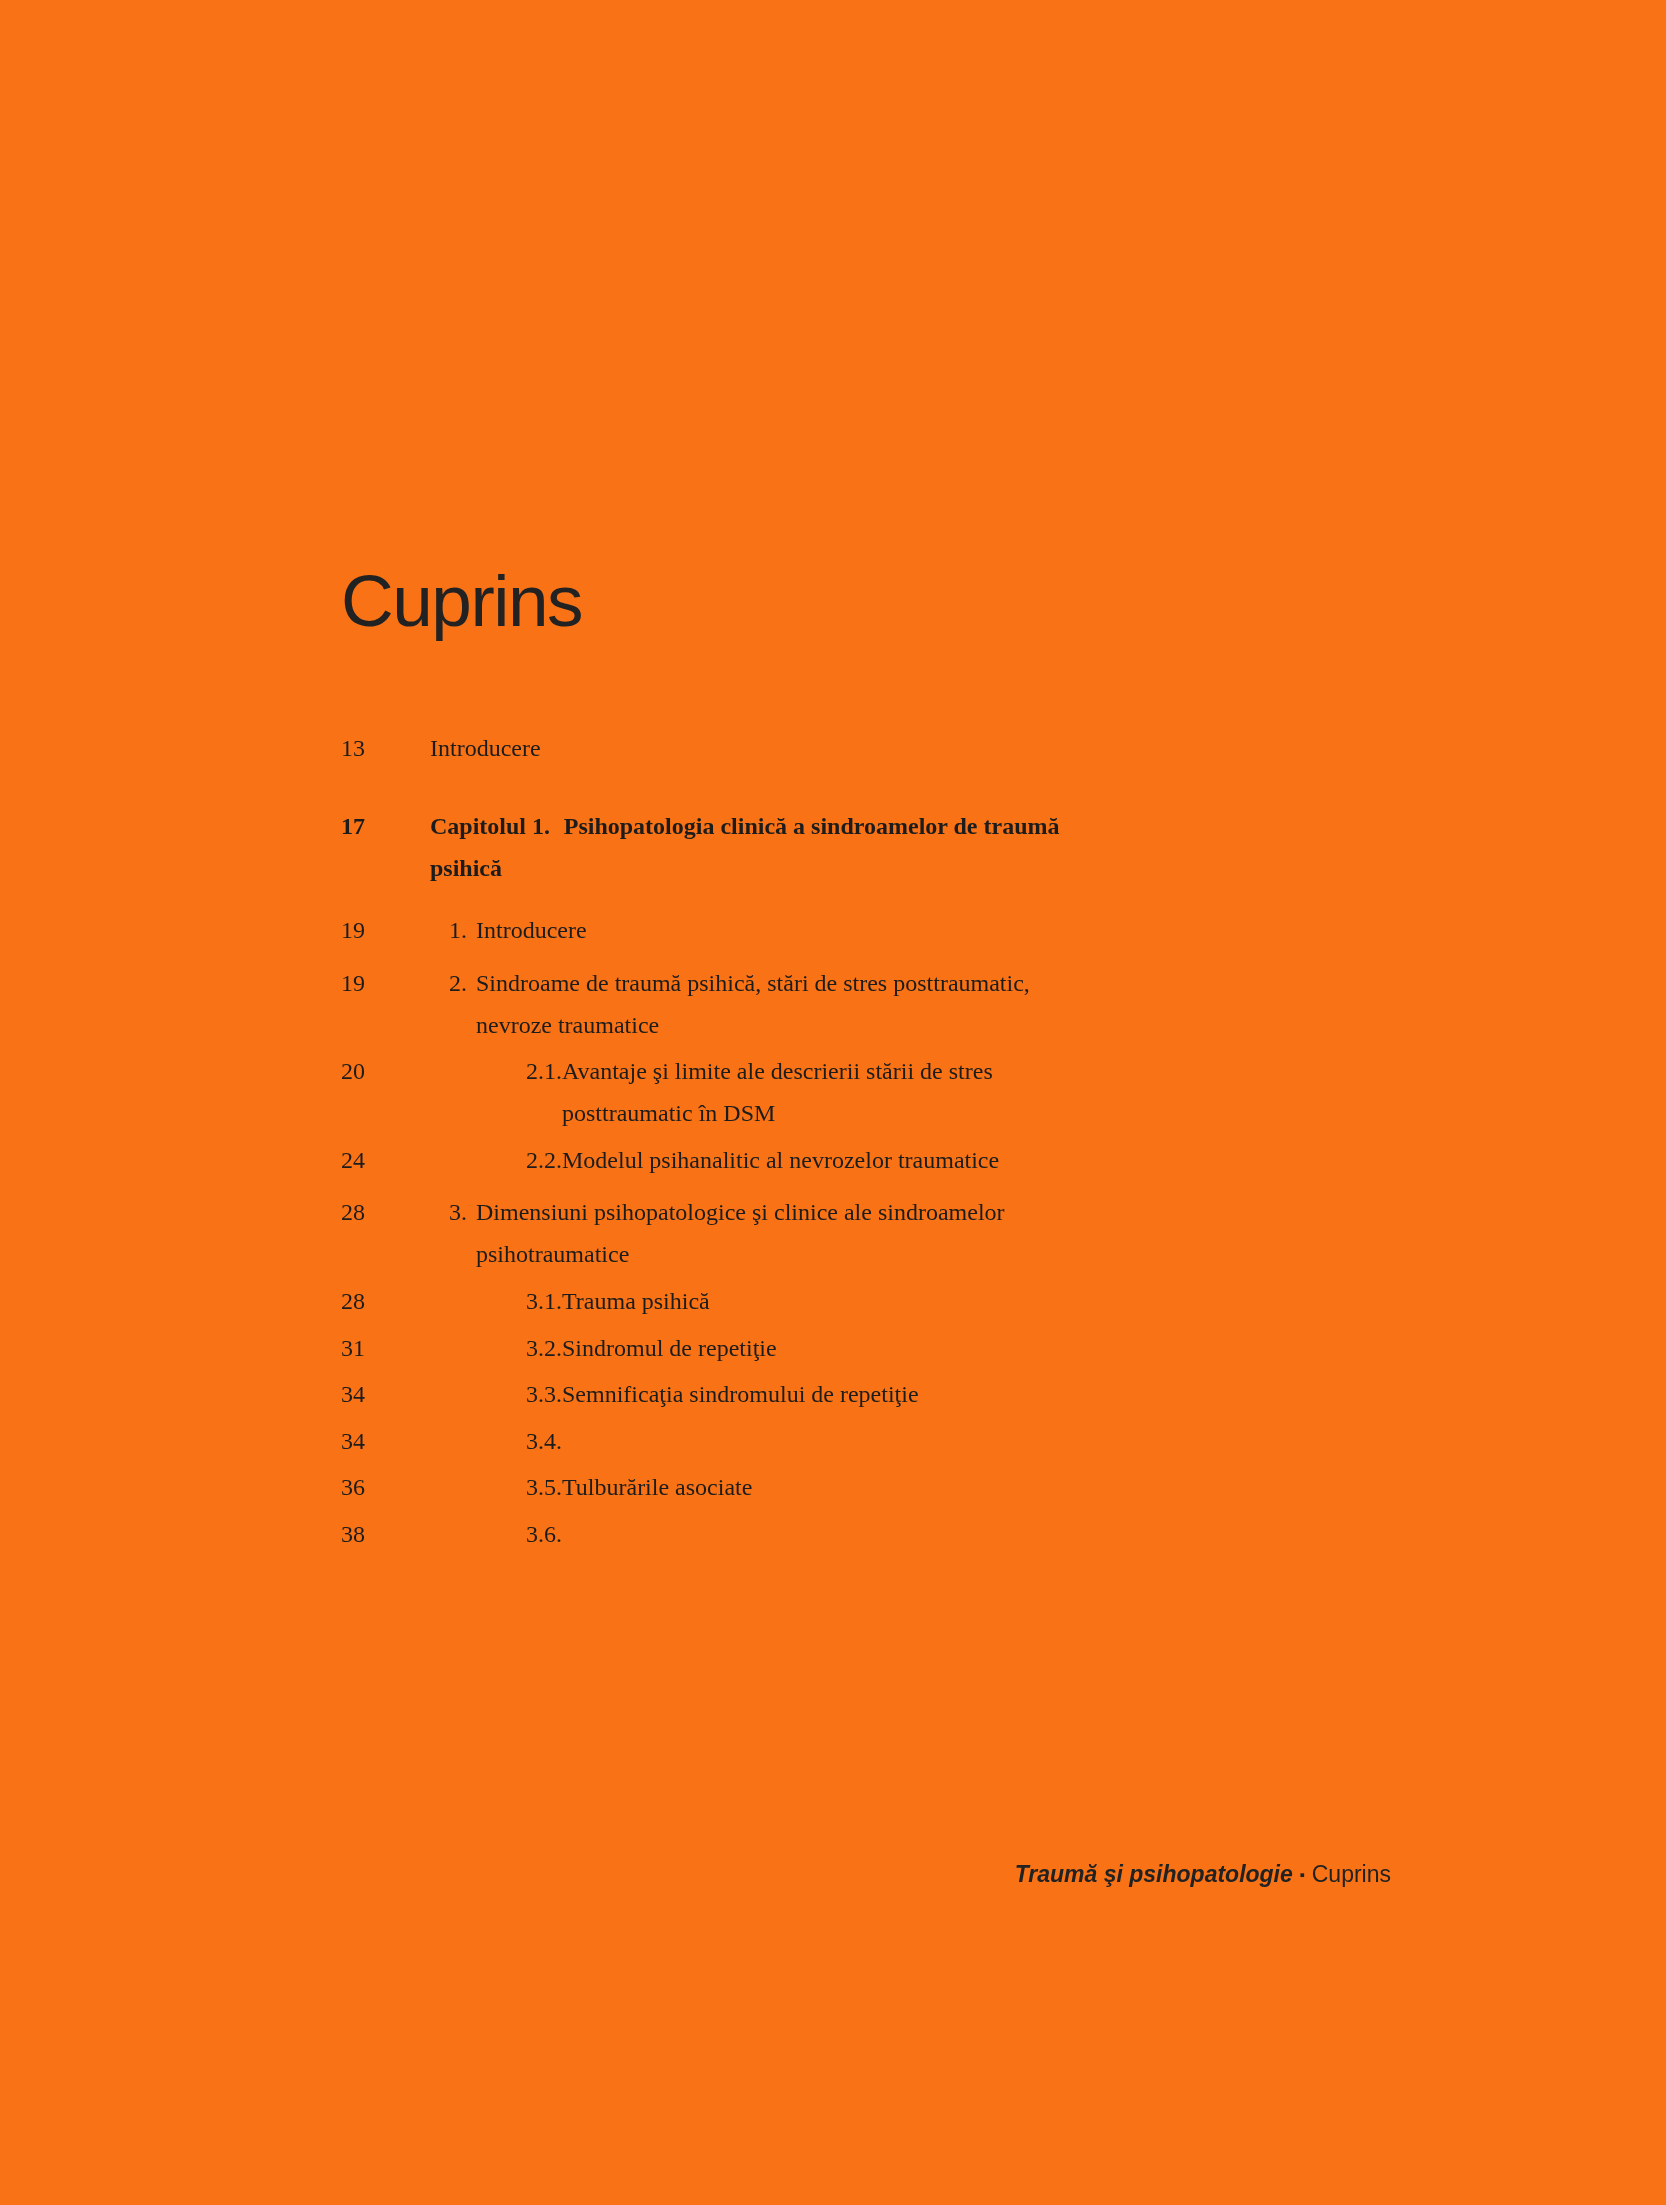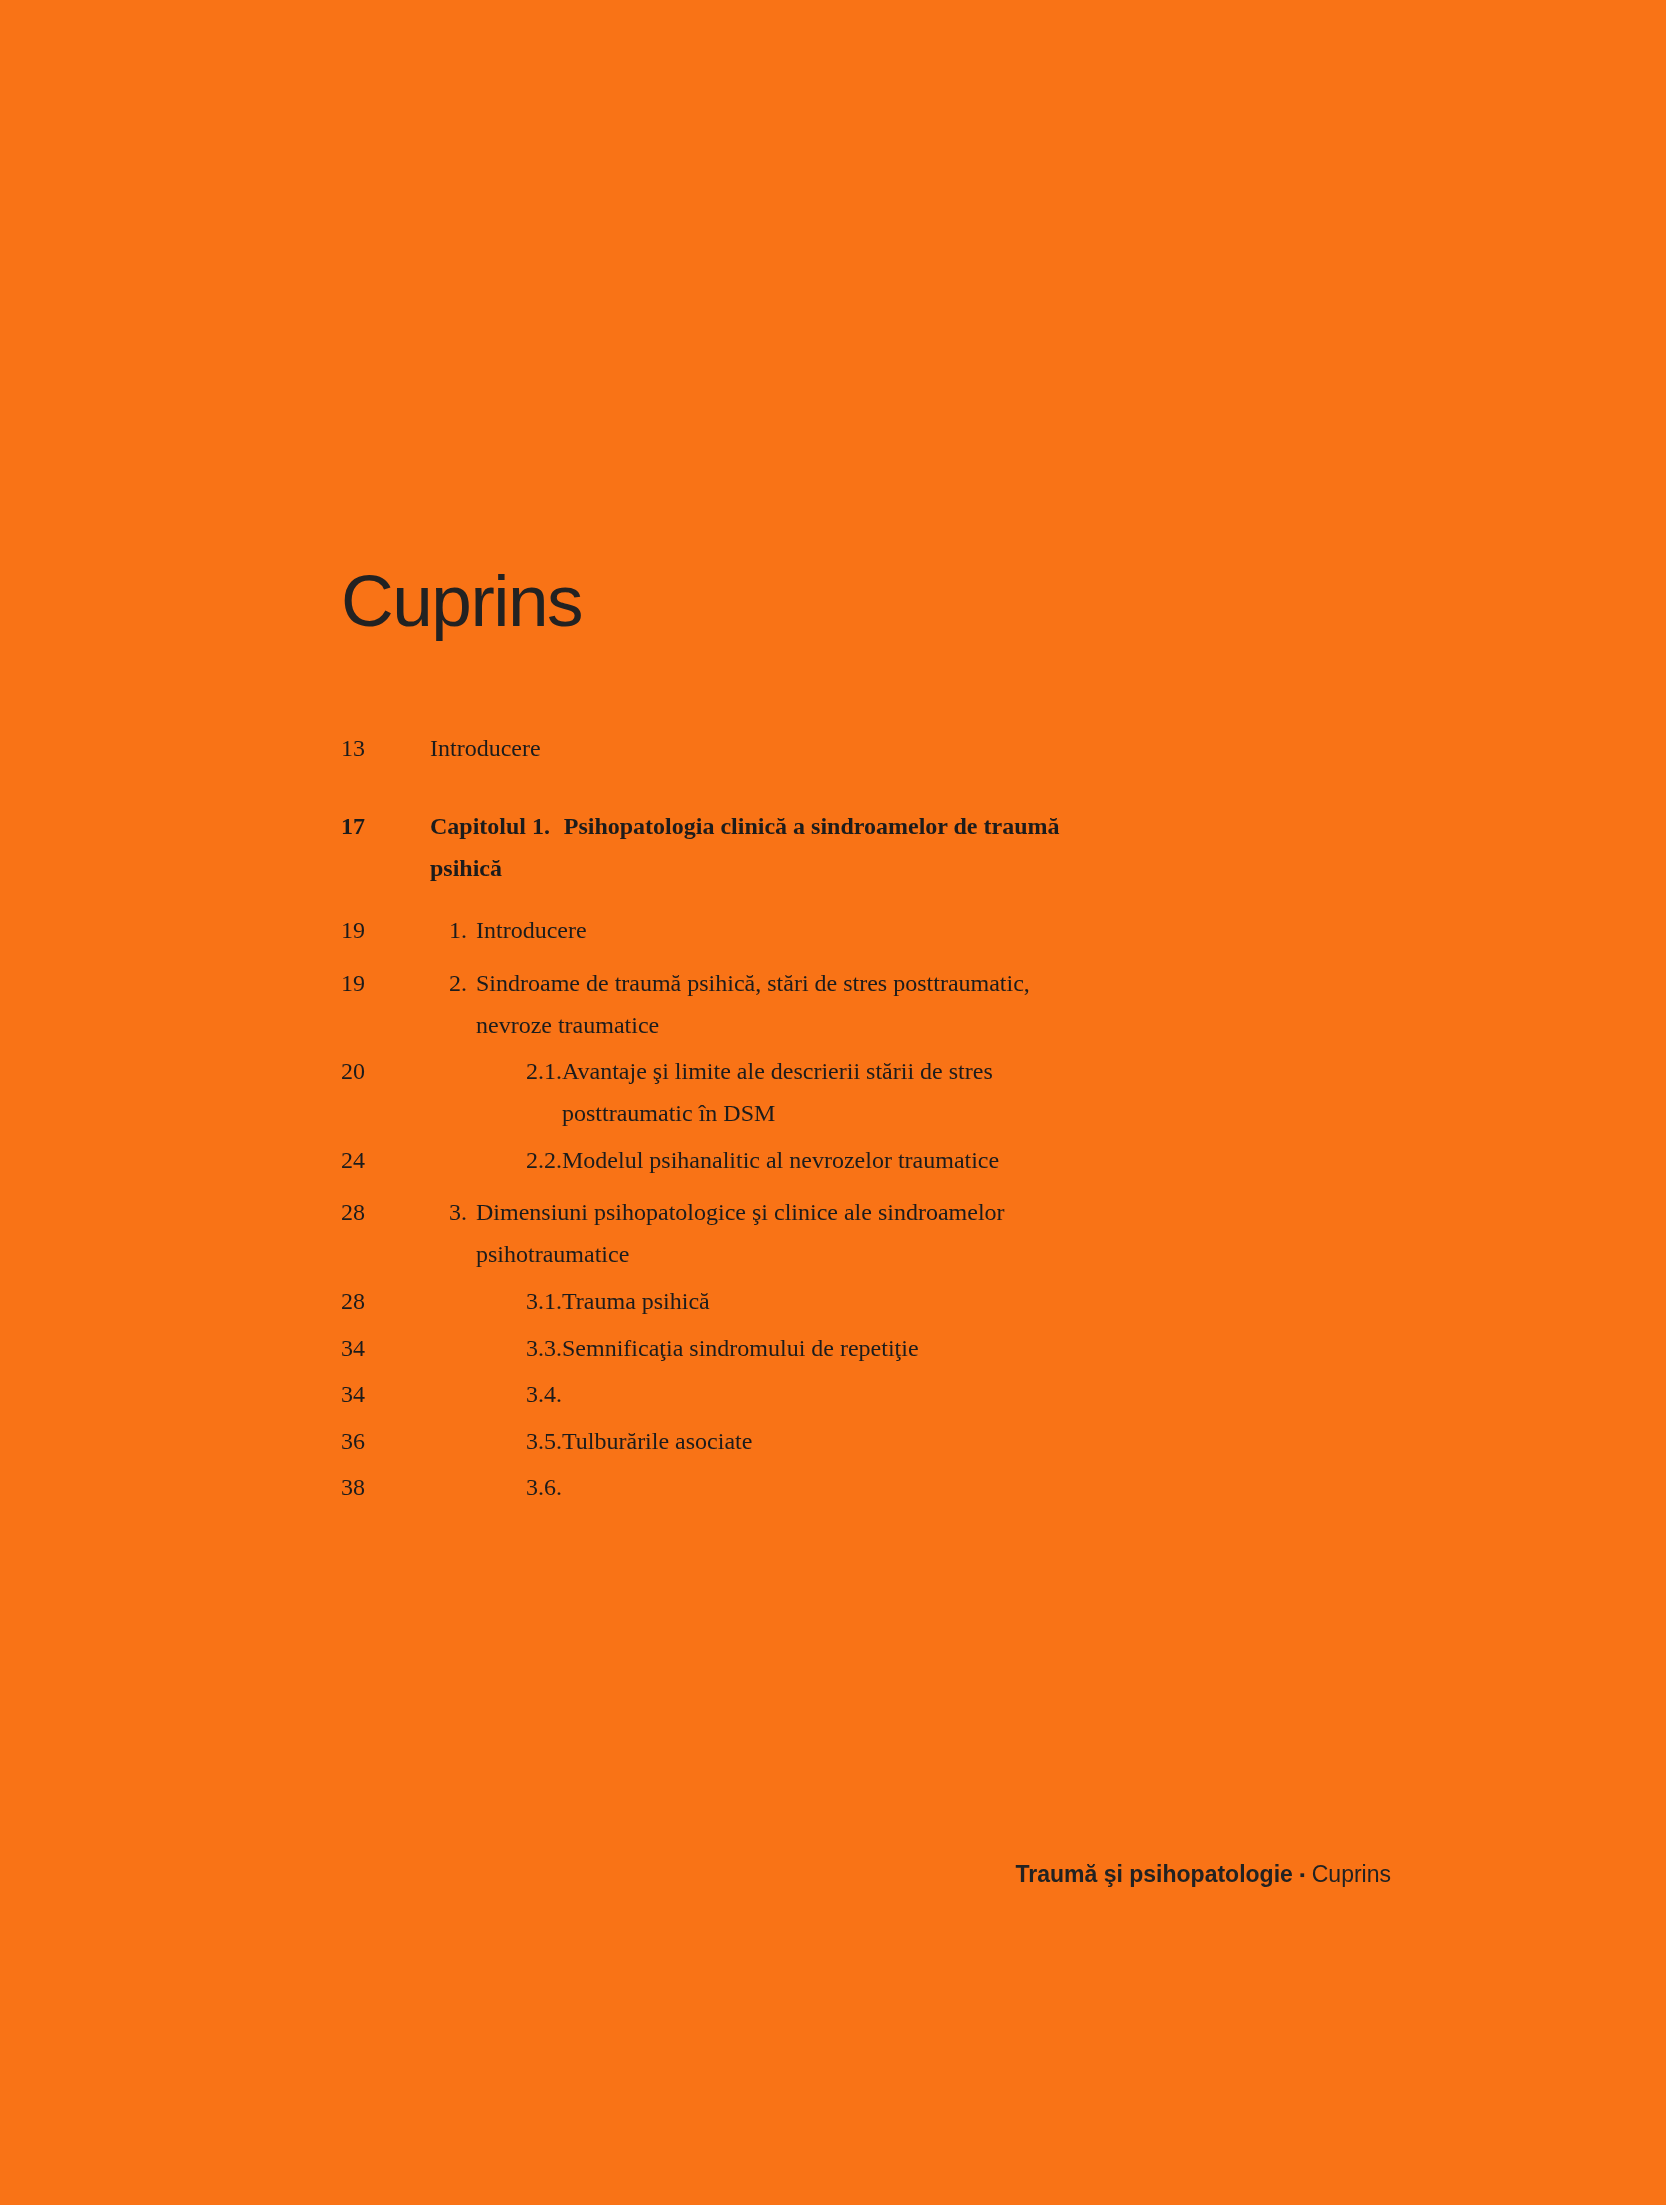--- a/index.html
+++ b/index.html
@@ -62,21 +62,21 @@
 
   .footer {
     position: absolute;
     top: 1861px;
     right: 275px;
     font-family: "Liberation Sans", sans-serif;
     font-size: 23px;
     color: #222222;
     white-space: nowrap;
   }
-  .footer .bold { font-weight: bold; }
+  .footer .bold { font-weight: bold; font-style: italic; }
   .footer .sep {
     display: inline-block;
     font-size: 15px;
     vertical-align: 2.3px;
     margin: 0 6.8px;
   }
 </style>
 </head>
 <body>
 
@@ -143,20 +143,27 @@
     </div>
 
     <div class="row lvl2">
       <span class="num">28</span>
       <span class="entry">
           <span class="lbl">3.1.</span>
           <span class="txt">Trauma psihică</span>
         </span>
     </div>
 
+    <div class="row lvl2">
+      <span class="num">31</span>
+      <span class="entry">
+          <span class="lbl">3.2.</span>
+          <span class="txt">Sindromul de repetiţie</span>
+        </span>
+    </div>
 
     <div class="row lvl2">
       <span class="num">34</span>
       <span class="entry">
           <span class="lbl">3.3.</span>
           <span class="txt">Semnificaţia sindromului de repetiţie</span>
         </span>
     </div>
 
     <div class="row lvl2">

